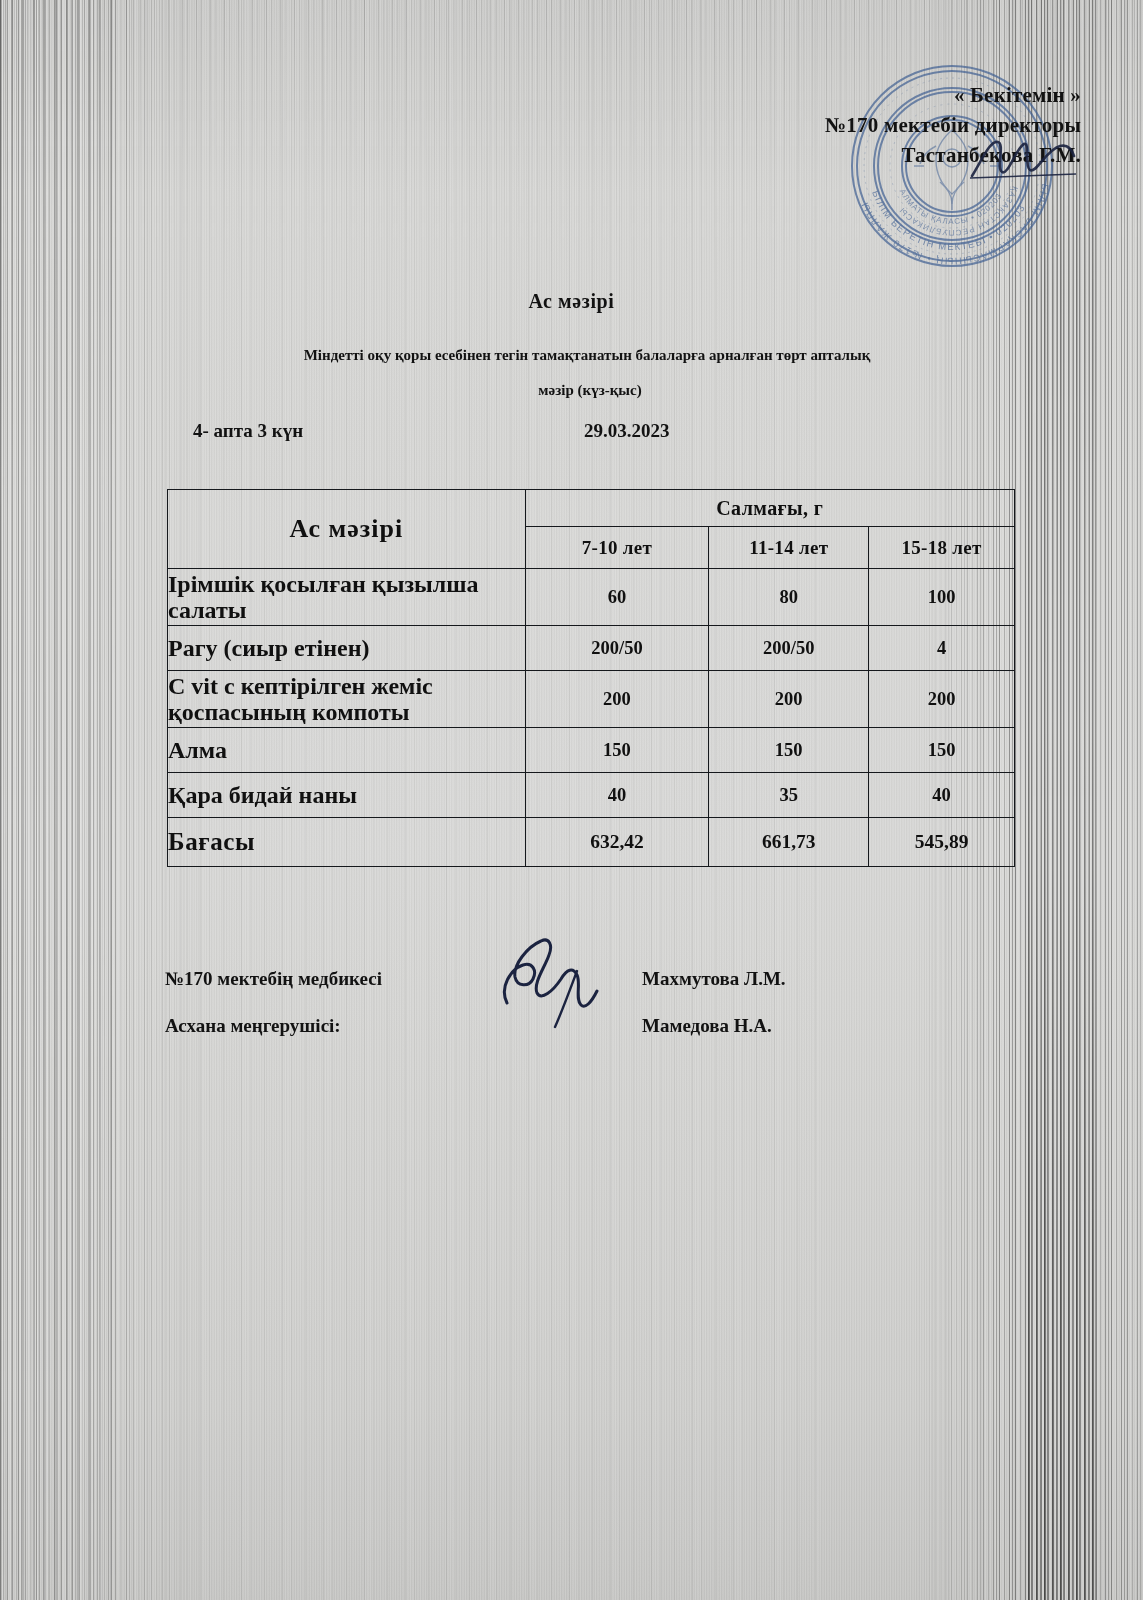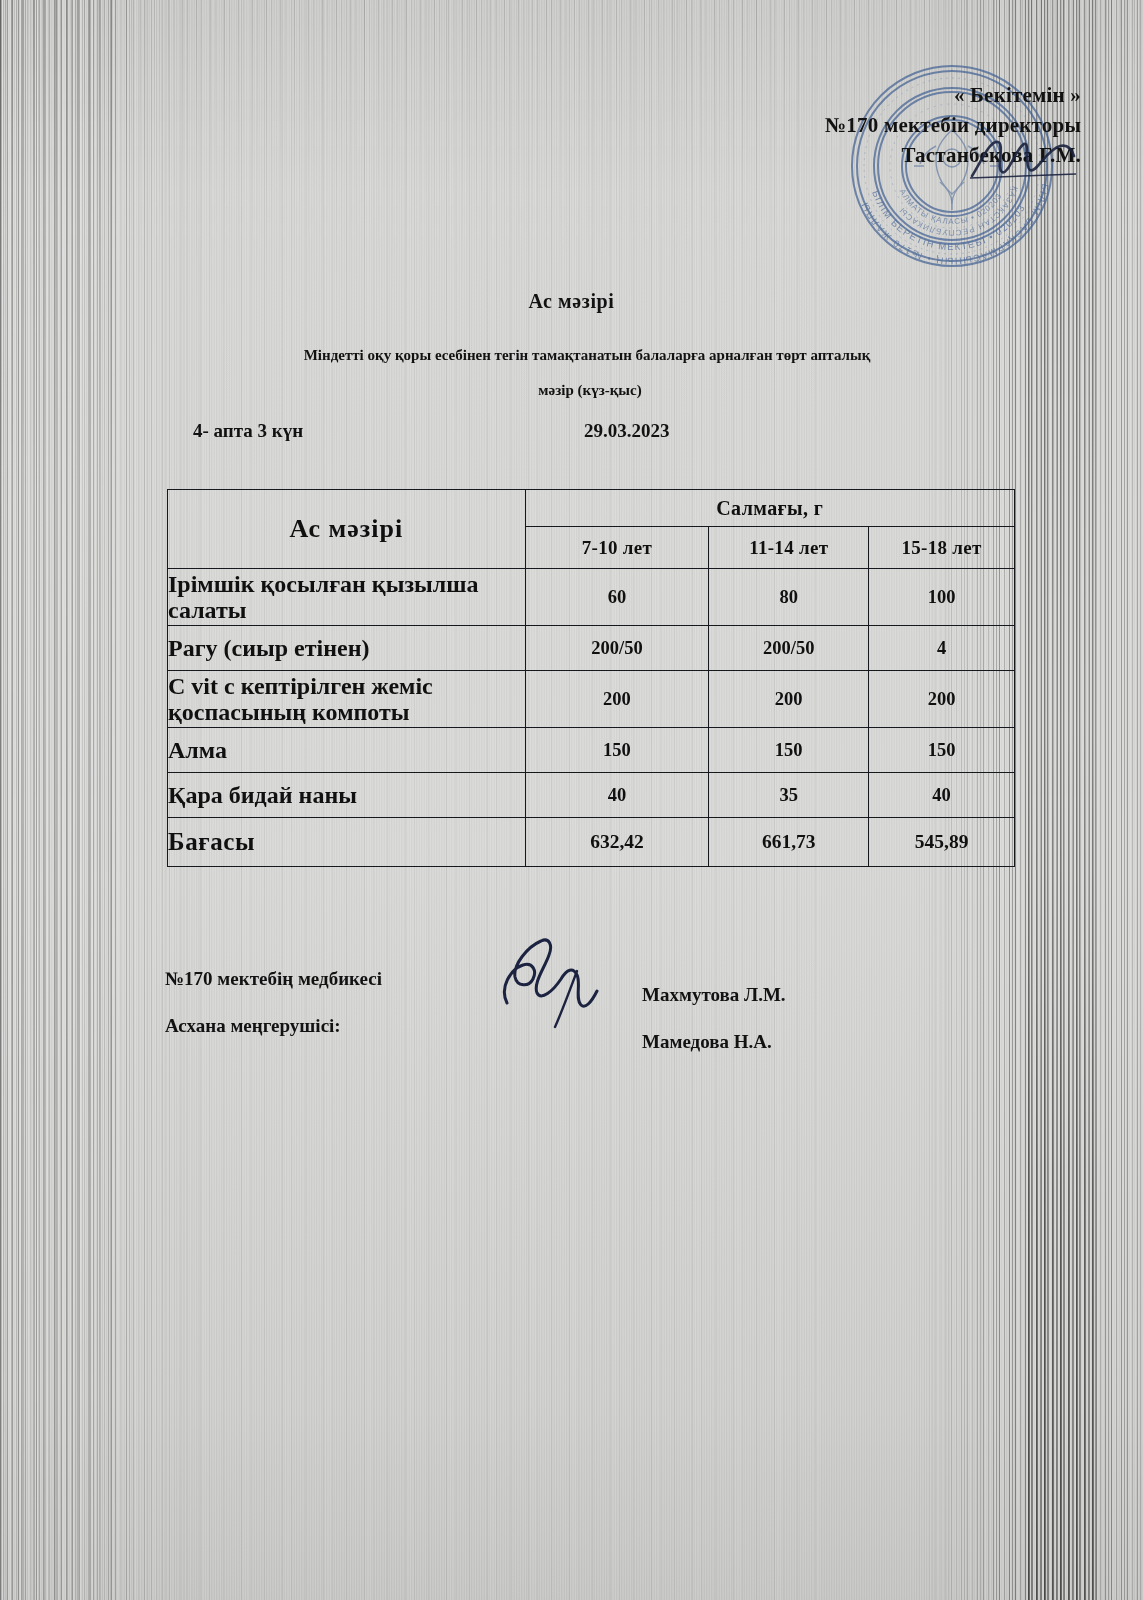--- a/index.html
+++ b/index.html
@@ -240,21 +240,21 @@
   
   col.c-dish { width: 358px; }
   col.c-a1 { width: 184px; }
   col.c-a2 { width: 160px; }
   col.c-a3 { width: 146px; }
 
   
   .sig-block { position: absolute; left: 165px; top: 968px; width: 800px; }
   .sig-row { position: relative; height: 47px; font-weight: bold; font-size: 19px; }
   .sig-role { position: absolute; left: 0; top: 0; white-space: nowrap; }
-  .sig-name { position: absolute; left: 477px; top: 16px; white-space: nowrap; }
+  .sig-name { position: absolute; left: 477px; top: 0; white-space: nowrap; }
 
   #nurse-signature {
     position: absolute;
     left: 489px;
     top: 925px;
     width: 130px;
     height: 105px;
     z-index: 7;
   }
 

